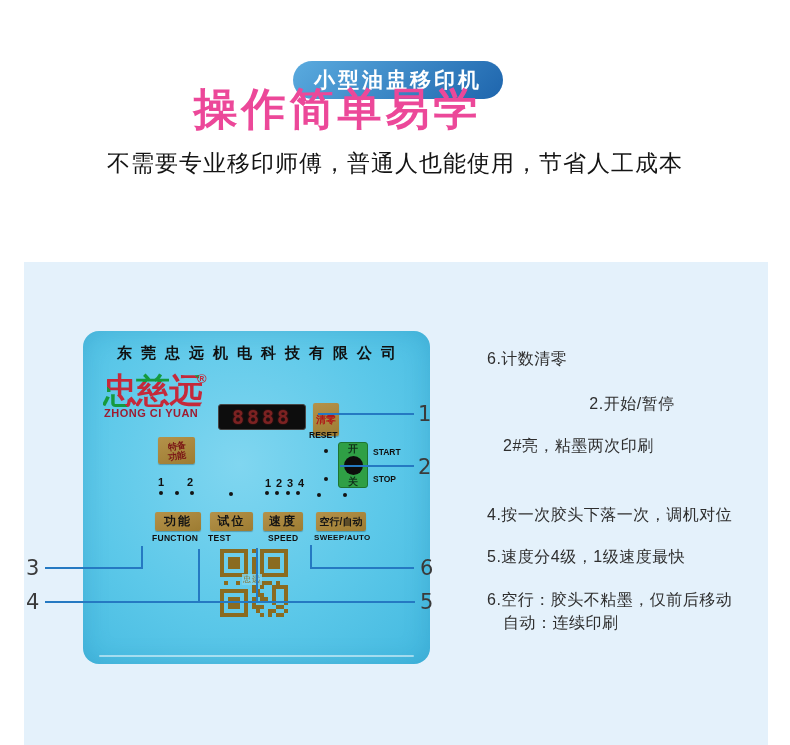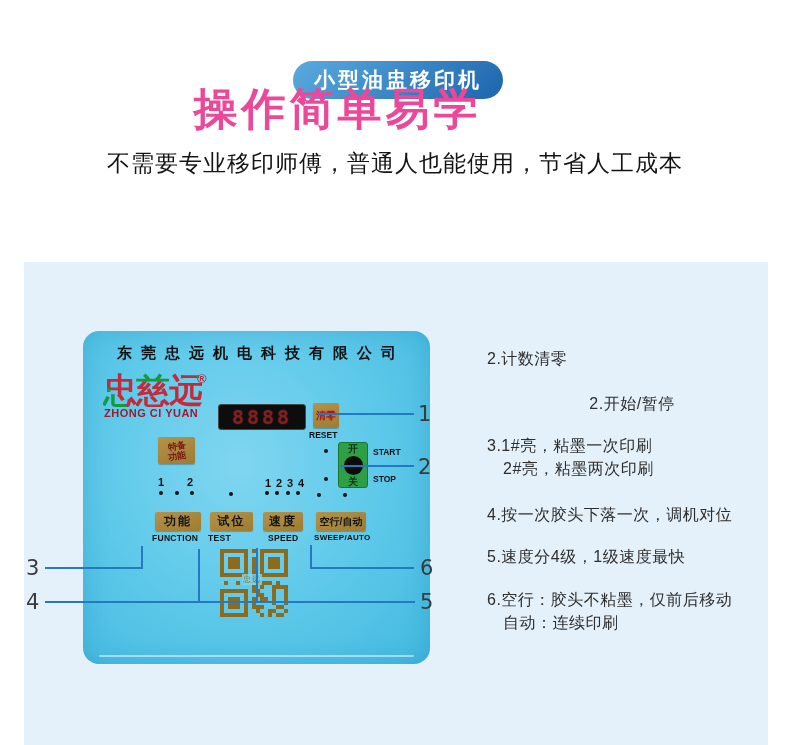--- a/index.html
+++ b/index.html
@@ -59,21 +59,21 @@
     display:flex; align-items:center; justify-content:center;
     color:#7c2222; font-family:"DejaVu Sans Mono",monospace;
     font-size:20px; font-weight:bold; letter-spacing:3px;
     text-shadow:0 0 2px rgba(150,30,30,.6);
   }
   .gold-btn{
     background:linear-gradient(160deg,#b4924a,#9d7c32); border-radius:2px;
     display:flex; align-items:center; justify-content:center;
     box-shadow:0 1px 1px rgba(0,0,0,.25);
   }
-  .reset-btn{ left:230px; top:72px; width:26px; height:25px;
+  .reset-btn{ left:230px; top:72px; width:26px; height:33px;
     color:#b01818; font-size:10px; font-weight:bold; }
   .reset-sub{ left:226px; top:99px; font-size:8.5px; font-weight:bold; color:#101010; }
   .special-btn{ left:75px; top:106px; width:37px; height:27px;
     color:#7a1515; font-size:9px; font-weight:bold; line-height:10px;
     text-align:center; }
   .special-btn span{ display:block; transform:rotate(-10deg); }
 
   .switch{ left:255px; top:111px; width:30px; height:46px; background:#2f9f45;
     border:1px solid #1d7530; border-radius:3px; text-align:center; }
   .switch .on{ font-size:10px; font-weight:bold; color:#10301a; line-height:12px; }
@@ -342,29 +342,28 @@
 <div class="abs cline" style="left:310px;top:545px;width:2px;height:24px;"></div>
 
 <div class="abs cnum" style="left:418px;top:402px;">1</div>
 <div class="abs cnum" style="left:418px;top:455px;">2</div>
 <div class="abs cnum" style="left:26px;top:556px;">3</div>
 <div class="abs cnum" style="left:26px;top:590px;">4</div>
 <div class="abs cnum" style="left:420px;top:590px;">5</div>
 <div class="abs cnum" style="left:420px;top:556px;">6</div>
 
 <div class="abs note" style="top:347px;">
-  <div class="l1">2.计数清零</div>
+  <div class="l1">6.计数清零</div>
   <div class="l2"></div>
 </div>
 <div class="abs note" style="top:392px;text-align:center;">
   <div class="l1">2.开始/暂停</div>
   <div class="l2"></div>
 </div>
 <div class="abs note" style="top:434px;">
-  <div class="l1">3.1#亮，粘墨一次印刷</div>
   <div class="l2">2#亮，粘墨两次印刷</div>
 </div>
 <div class="abs note" style="top:503px;">
   <div class="l1">4.按一次胶头下落一次，调机对位</div>
   <div class="l2"></div>
 </div>
 <div class="abs note" style="top:545px;">
   <div class="l1">5.速度分4级，1级速度最快</div>
   <div class="l2"></div>
 </div>

